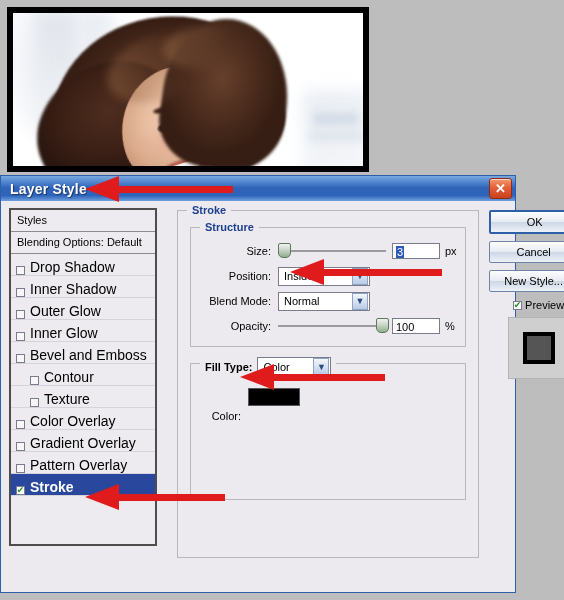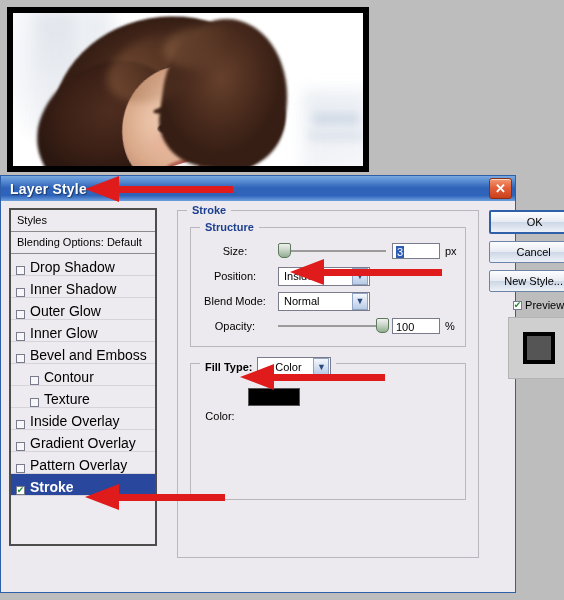--- a/index.html
+++ b/index.html
@@ -215,21 +215,21 @@
   .group{
     border:1px solid #b9b7bd;margin-right:6px;position:relative;
     padding:10px 8px 8px 8px;
   }
   .group > .legend{
     position:absolute;top:-7px;left:9px;background:#eceaee;
     padding:0 5px;color:#1c3f8f;font-weight:bold;font-size:11px;
   }
   .row{display:flex;align-items:center;height:22px;margin-bottom:3px;}
   .row-label{
-    width:72px;text-align:center;padding-right:7px;font-size:11px;flex:none;
+    width:72px;text-align:right;padding-right:7px;font-size:11px;flex:none;
   }
   .slider-track{
     width:108px;height:2px;background:#9b9b9b;position:relative;
     margin-right:6px;flex:none;
   }
   .slider-thumb{
     position:absolute;top:-7px;width:11px;height:13px;
     background:linear-gradient(180deg,#f0f0f0 0%,#cfd9cf 40%,#8fae8d 100%);
     border:1px solid #5d7a5c;border-radius:2px 2px 5px 5px;
   }
@@ -367,21 +367,21 @@
         <div class="style-row indent">
           <span class="cb"></span>
           <span>Contour</span>
         </div>
         <div class="style-row indent">
           <span class="cb"></span>
           <span>Texture</span>
         </div>
         <div class="style-row">
           <span class="cb"></span>
-          <span>Inside Overlay</span>
+          <span>Color Overlay</span>
         </div>
         <div class="style-row">
           <span class="cb"></span>
           <span>Gradient Overlay</span>
         </div>
         <div class="style-row">
           <span class="cb"></span>
           <span>Pattern Overlay</span>
         </div>
         <div class="style-row selected">
@@ -428,21 +428,21 @@
             <span class="row-label">Opacity:</span>
             <span class="slider-track">
               <span class="slider-thumb" style="left:98px;"></span>
             </span>
             <span class="num-field">100</span>
             <span class="unit">%</span>
           </div>
         </div>
 
         <div class="group" style="margin:16px 4px 0 4px;height:115px;padding:14px 8px 6px 8px;">
-          <span class="legend" style="color:#000;display:flex;align-items:center;gap:5px;text-align:center;">
+          <span class="legend" style="color:#000;display:flex;align-items:center;gap:5px;">
             <span>Fill Type:</span>
             <span class="combo" style="width:74px;">
               <span class="cval" style="font-weight:normal;">Color</span>
               <span class="carrow">▼</span>
             </span>
           </span>
 
           <div class="row" style="margin-top:8px;">
             <span class="row-label" style="width:42px;margin-top:38px;">Color:</span>
             <span class="swatch"></span>

